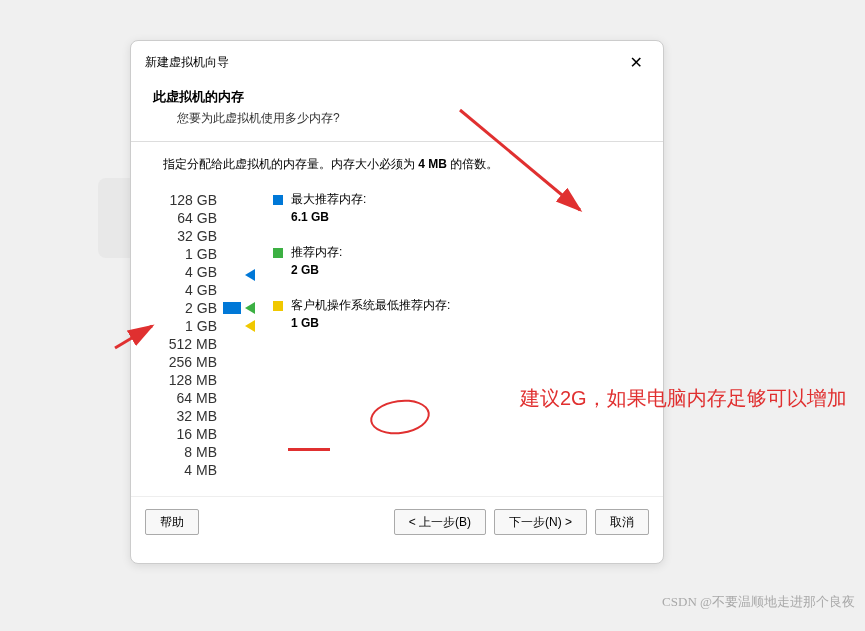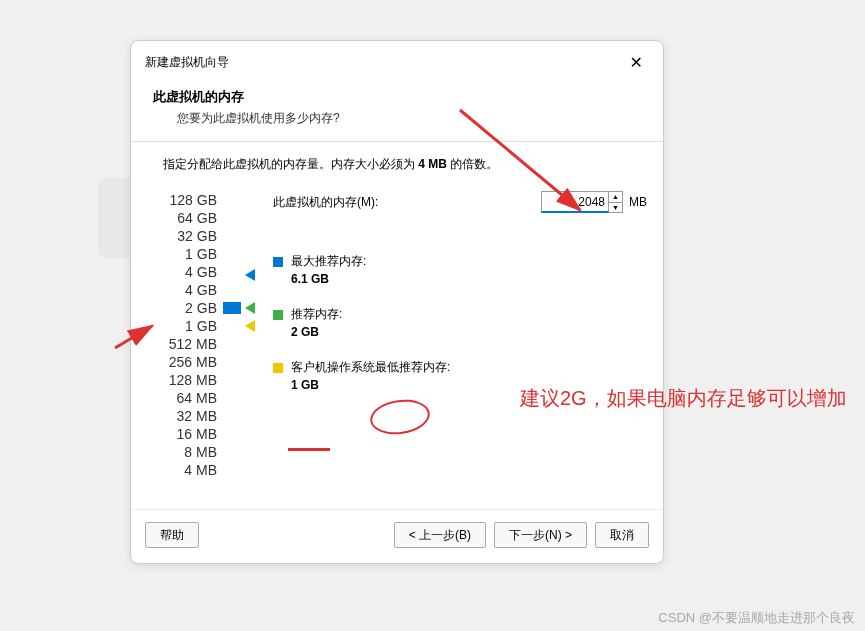--- a/index.html
+++ b/index.html
@@ -34,29 +34,29 @@
     .spinner div:last-child { border-bottom: none; }
     .mem-unit { margin-left: 6px; font-size: 12px; }
     .info-block { margin-bottom: 20px; }
     .info-row { display: flex; align-items: center; }
     .sq { width: 10px; height: 10px; margin-right: 8px; }
     .sq.blue { background: #0078d7; }
     .sq.green { background: #3cb043; }
     .sq.yellow { background: #f0c800; }
     .info-label { font-size: 12px; }
     .info-value { font-size: 12px; font-weight: bold; padding-left: 18px; margin-top: 2px; }
-    .footer { position: absolute; bottom: 3px; left: 0; right: 0; padding: 12px 14px; display: flex; gap: 8px; border-top: 1px solid #eee; }
+    .footer { position: absolute; bottom: 16px; left: 0; right: 0; padding: 12px 14px; display: flex; gap: 8px; border-top: 1px solid #eee; }
     .btn { height: 26px; padding: 0 14px; border: 1px solid #aaa; background: #f8f8f8; font-size: 12px; cursor: pointer; border-radius: 2px; }
     .footer-spacer { flex: 1; }
     
     .arrow-svg { position: absolute; pointer-events: none; }
     .red-circle { position: absolute; border: 2px solid #e03030; border-radius: 50%; width: 60px; height: 34px; left: 370px; top: 400px; transform: rotate(-8deg); pointer-events: none; }
     .red-underline { position: absolute; width: 42px; height: 3px; background: #e03030; left: 288px; top: 448px; pointer-events: none; }
     .red-note { position: absolute; left: 520px; top: 382px; font-size: 20px; color: #e03030; line-height: 1.6; pointer-events: none; }
-    .watermark { position: absolute; right: 10px; bottom: 4px; color: rgba(120,120,120,0.6); font-size: 13px; }
+    .watermark { position: absolute; right: 10px; bottom: 20px; color: rgba(120,120,120,0.6); font-size: 13px; font-family: Liberation Serif, serif; }
   </style>
 </head>
 <body>
 
 <div class="shadow-box"></div>
 
 <div class="dialog">
   <div class="titlebar">
     <span>新建虚拟机向导</span>
     <span class="close-x">✕</span>
@@ -89,31 +89,20 @@
         <div class="scale-tick">8 MB</div>
         <div class="scale-tick">4 MB</div>
       </div>
       <div class="track-col">
         <div class="slider-handle" style="top:111px;"></div>
         <div class="marker blue" style="left:22px; top:78px;"></div>
         <div class="marker green" style="left:22px; top:111px;"></div>
         <div class="marker yellow" style="left:22px; top:129px;"></div>
       </div>
       <div class="right-col">
-        <div class="mem-label-row">
-          <span class="mem-label">此虚拟机的内存(M):</span>
-          <div class="mem-input-wrap">
-            <input class="mem-input" value="2048" style="">
-            <div class="spinner">
-              <div>▲</div>
-              <div>▼</div>
-            </div>
-            <span class="mem-unit">MB</span>
-          </div>
-        </div>
         <div class="info-block">
           <div class="info-row">
               <div class="sq blue"></div>
               <span class="info-label">最大推荐内存:</span>
             </div>
           <div class="info-value">6.1 GB</div>
         </div>
         <div class="info-block">
           <div class="info-row">
               <div class="sq green"></div>

